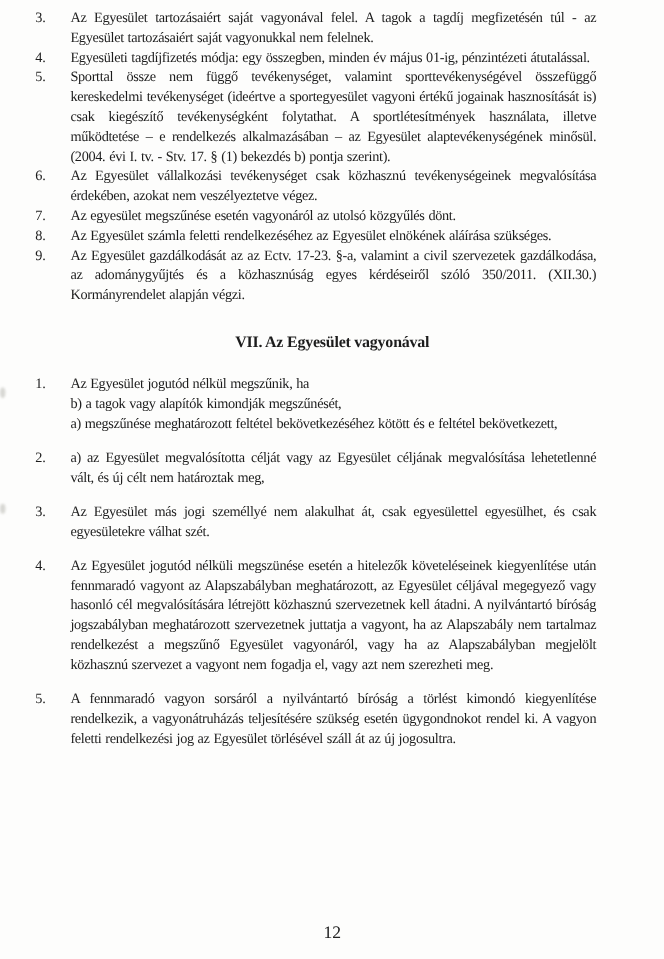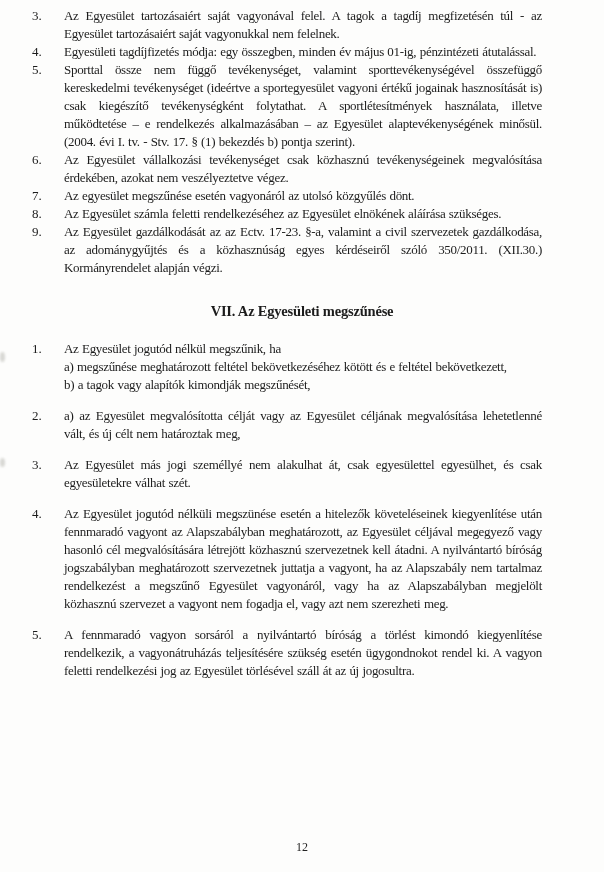--- a/index.html
+++ b/index.html
@@ -40,21 +40,21 @@
     font-size: 14.5px;
     letter-spacing: -0.2px;
     margin: 26px 0 20px 30px;
   }
   .page-number {
     position: absolute;
     left: 0;
     top: 840px;
     width: 604px;
     text-align: center;
-    font-size: 12px;
+    font-size: 16px;
     color: #222;
   }
   .scan-artifact {
     position: absolute;
     background: #d8d8d4;
     border-radius: 50%;
     filter: blur(1px);
   }
   .artifact-1 { left: 0px; top: 352px; width: 5px; height: 10px; }
   .artifact-2 { left: 0px; top: 458px; width: 5px; height: 9px; }
@@ -104,29 +104,29 @@
         </div>
       </div>
       <div class="item">
         <div class="num">9.</div>
         <div class="body">
           <div class="para">Az Egyesület gazdálkodását az az Ectv. 17-23. §-a, valamint a civil szervezetek gazdálkodása, az adománygyűjtés és a közhasznúság egyes kérdéseiről szóló 350/2011. (XII.30.) Kormányrendelet alapján végzi.</div>
         </div>
       </div>
     </div>
 
-  <h2 class="heading">VII. Az Egyesületi megszűnése</h2>
+  <h2 class="heading">VII. Az Egyesület vagyonával</h2>
 
   <div class="list list-b" id="list-b">
       <div class="item">
         <div class="num">1.</div>
         <div class="body">
           <div class="para">Az Egyesület jogutód nélkül megszűnik, ha</div>
+          <div class="para">b) a tagok vagy alapítók kimondják megszűnését,</div>
           <div class="para">a) megszűnése meghatározott feltétel bekövetkezéséhez kötött és e feltétel bekövetkezett,</div>
-          <div class="para">b) a tagok vagy alapítók kimondják megszűnését,</div>
         </div>
       </div>
       <div class="item">
         <div class="num">2.</div>
         <div class="body">
           <div class="para">a) az Egyesület megvalósította célját vagy az Egyesület céljának megvalósítása lehetetlenné vált, és új célt nem határoztak meg,</div>
         </div>
       </div>
       <div class="item">
         <div class="num">3.</div>

